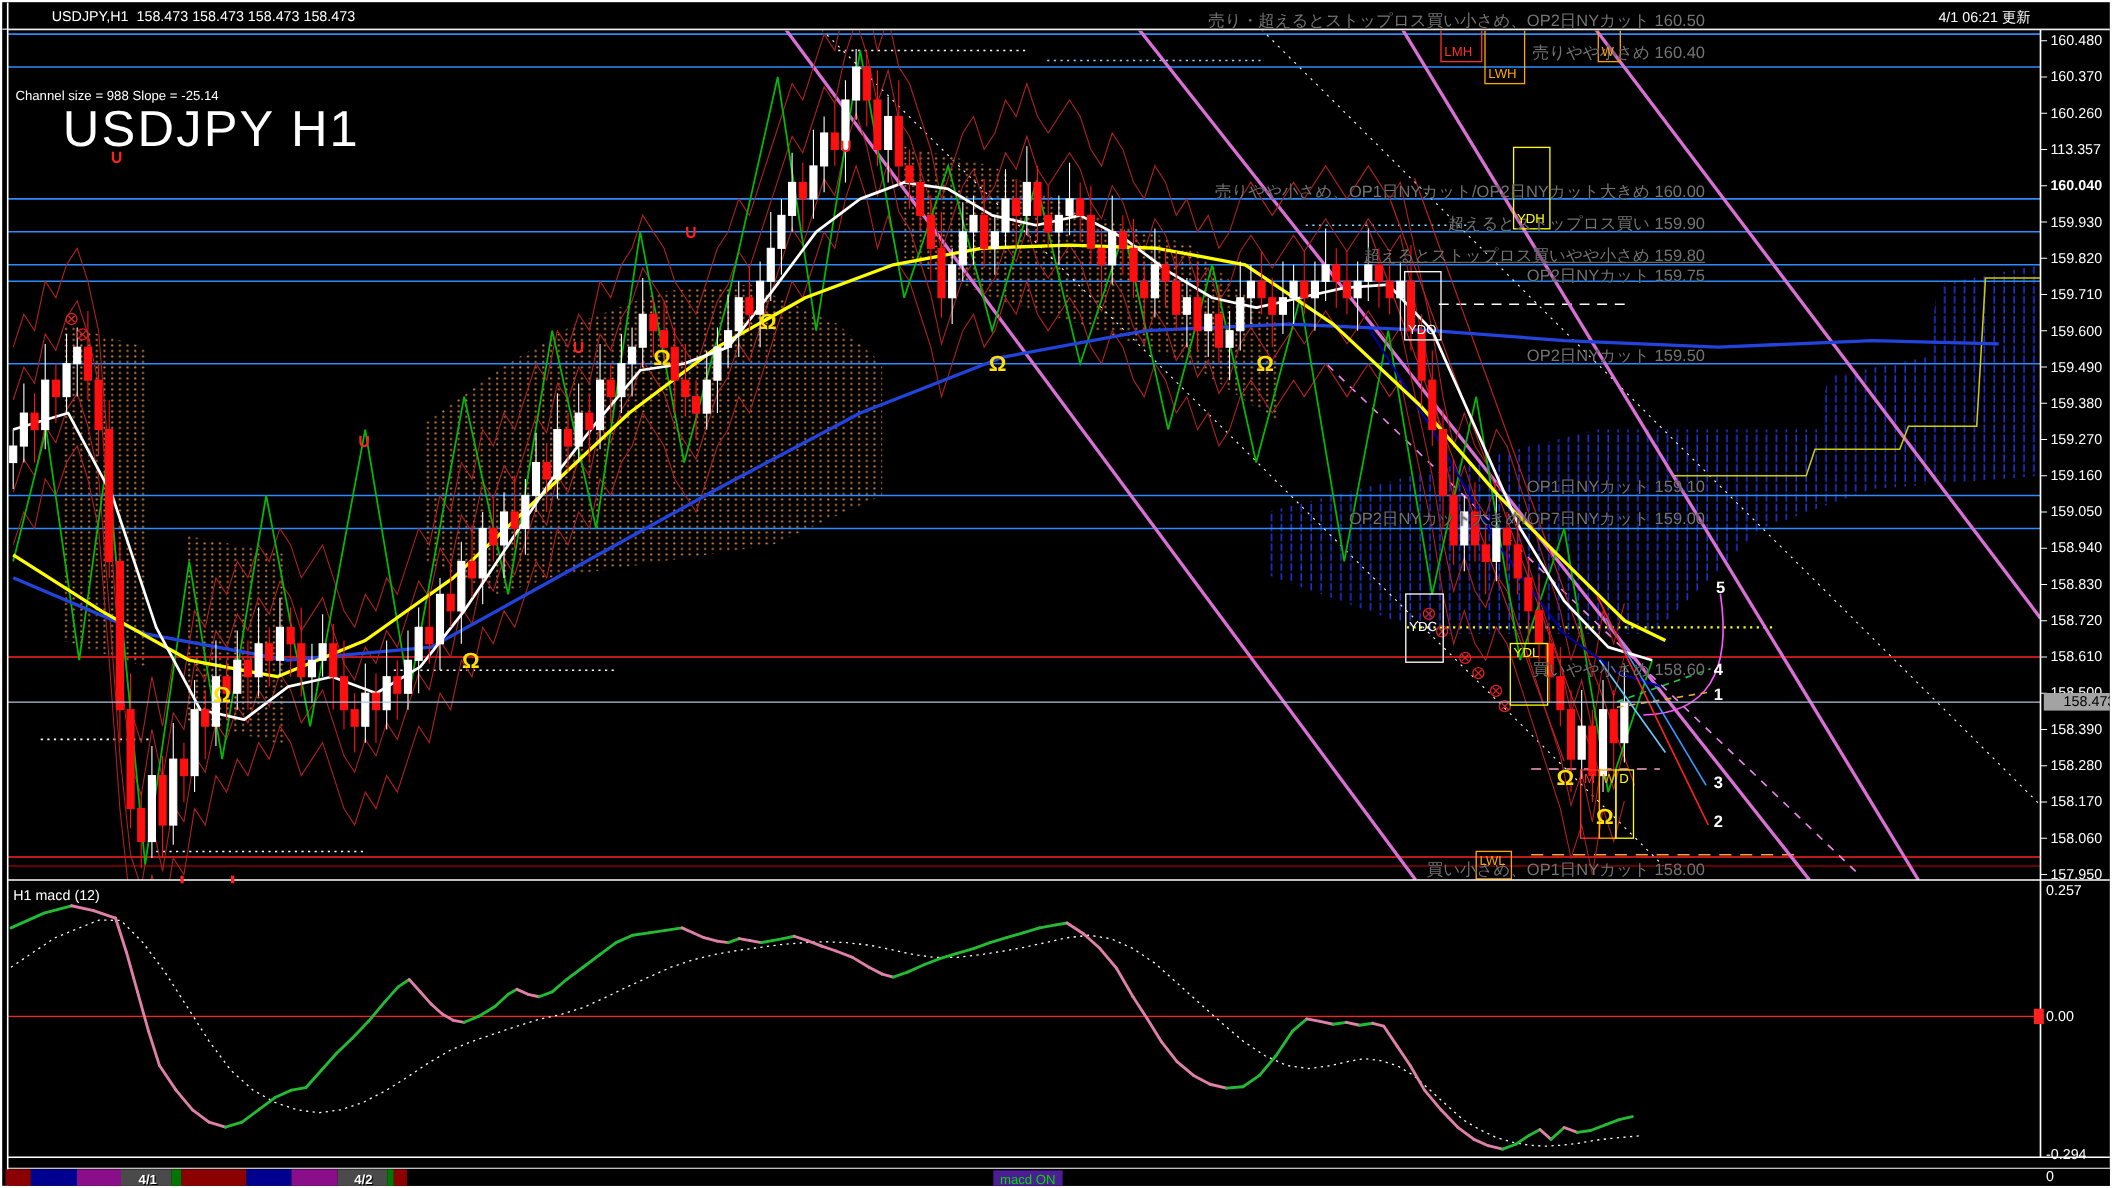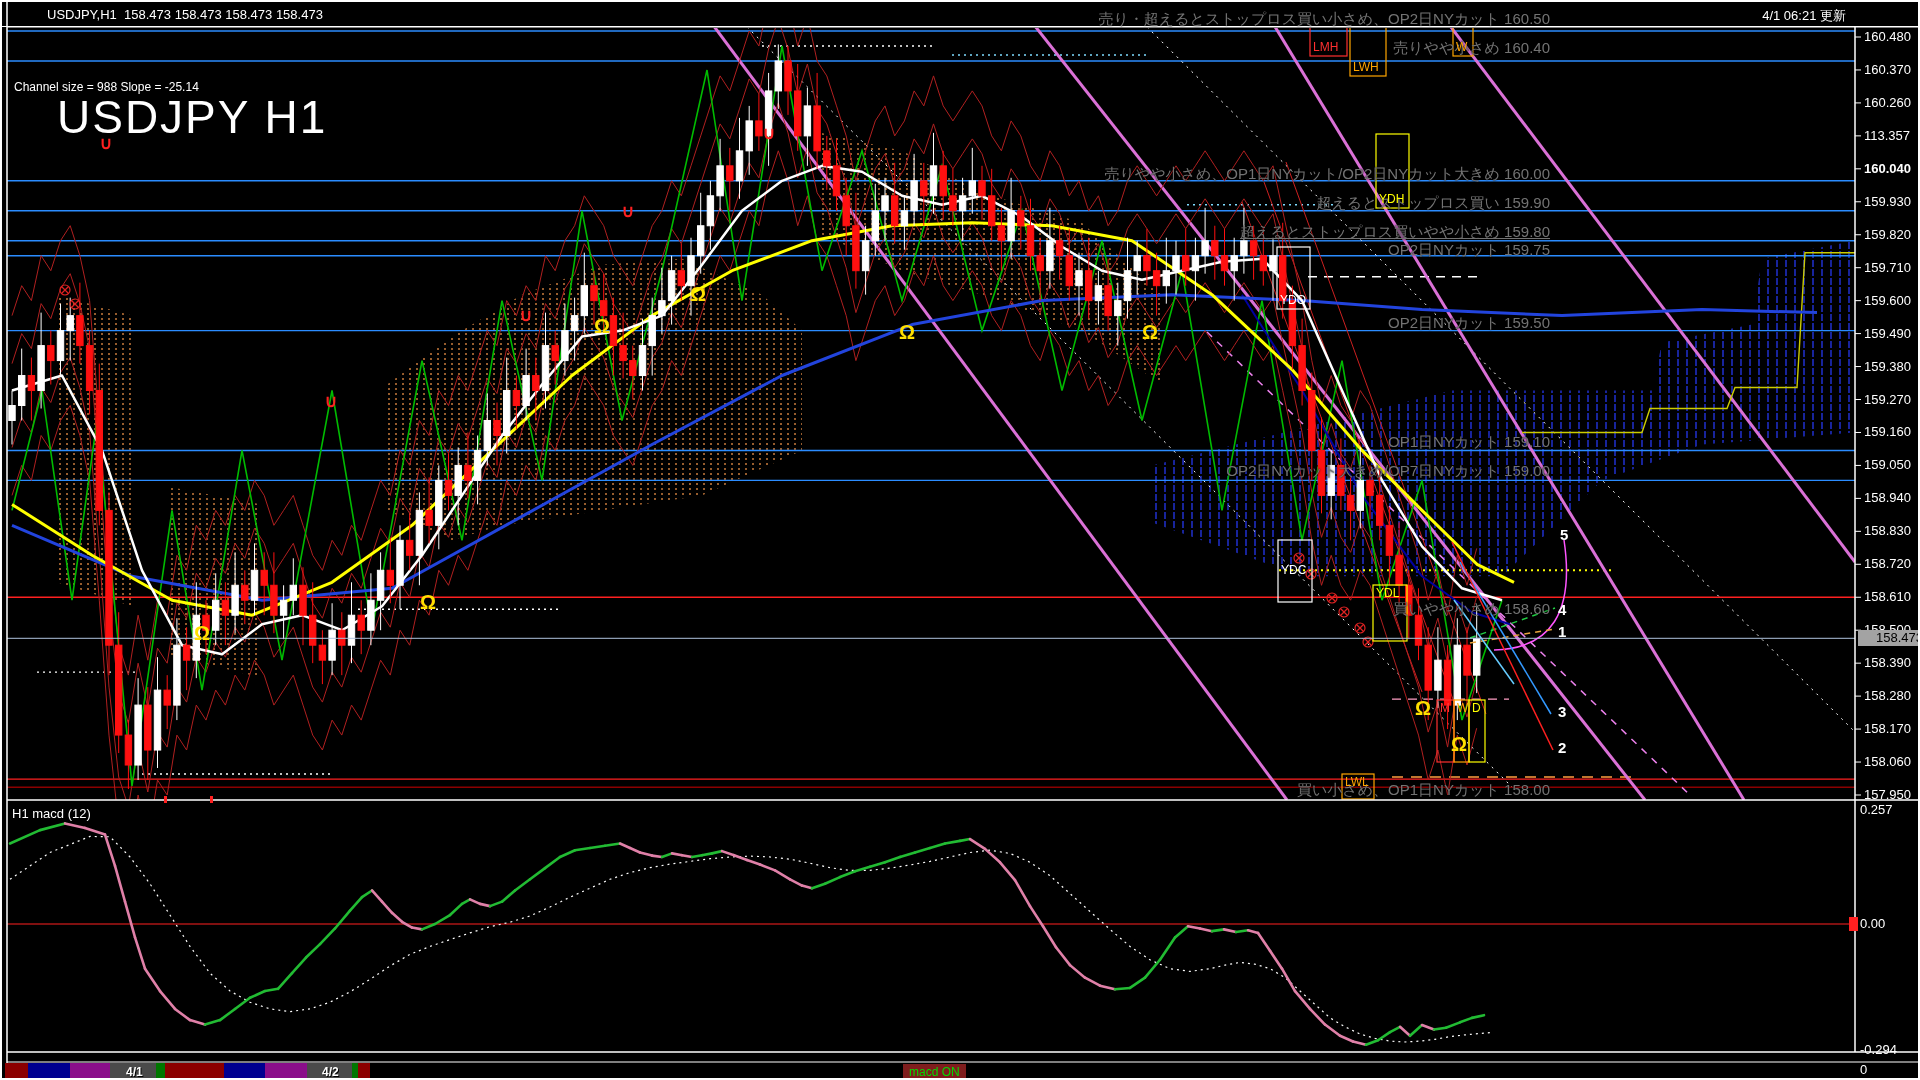--- a/index.html
+++ b/index.html
@@ -15,21 +15,21 @@
   #chart-svg{position:absolute;left:0;top:0;z-index:2;}
   .annot{position:absolute;right:368px;color:#737373;font-size:15px;white-space:nowrap;z-index:6;text-shadow:0 0 2px #000;}
   .axis-label{position:absolute;left:1862px;color:#fff;font-size:13px;z-index:6;}
   .macd-axis-label{position:absolute;left:1858px;color:#fff;font-size:13px;z-index:6;}
   .price-tag{position:absolute;left:1856px;width:83px;height:16px;background:#a3a3a3;color:#000;
              font-size:13px;text-align:center;line-height:16px;z-index:7;}
   .fan-label{position:absolute;color:#fff;font-size:15px;font-weight:bold;z-index:6;}
   .box-label{position:absolute;font-size:12px;z-index:6;white-space:nowrap;}
   .sym{position:absolute;font-weight:bold;z-index:5;transform:translate(-50%,-50%);}
   .macd-label{position:absolute;left:10px;top:804px;color:#fff;font-size:13px;z-index:6;}
-  .macd-on{position:absolute;left:901px;top:1062px;height:16px;background:#7f1d1d;color:#00dd00;
+  .macd-on{position:absolute;left:901px;top:1062px;height:16px;background:#4c1d95;color:#00dd00;
            font-size:12px;line-height:15px;padding:0 6px;z-index:8;border:none;cursor:pointer;}
   .strip-date{position:absolute;top:1063px;color:#fff;font-size:12px;font-weight:bold;z-index:8;text-shadow:1px 1px 0 #000;}
 </style>
 </head>
 <body>
 
 <div class="window">
   <div class="titlebar">
     <span class="title-left">USDJPY,H1  158.473 158.473 158.473 158.473</span>
     <span class="update-time">4/1 06:21 更新</span>

